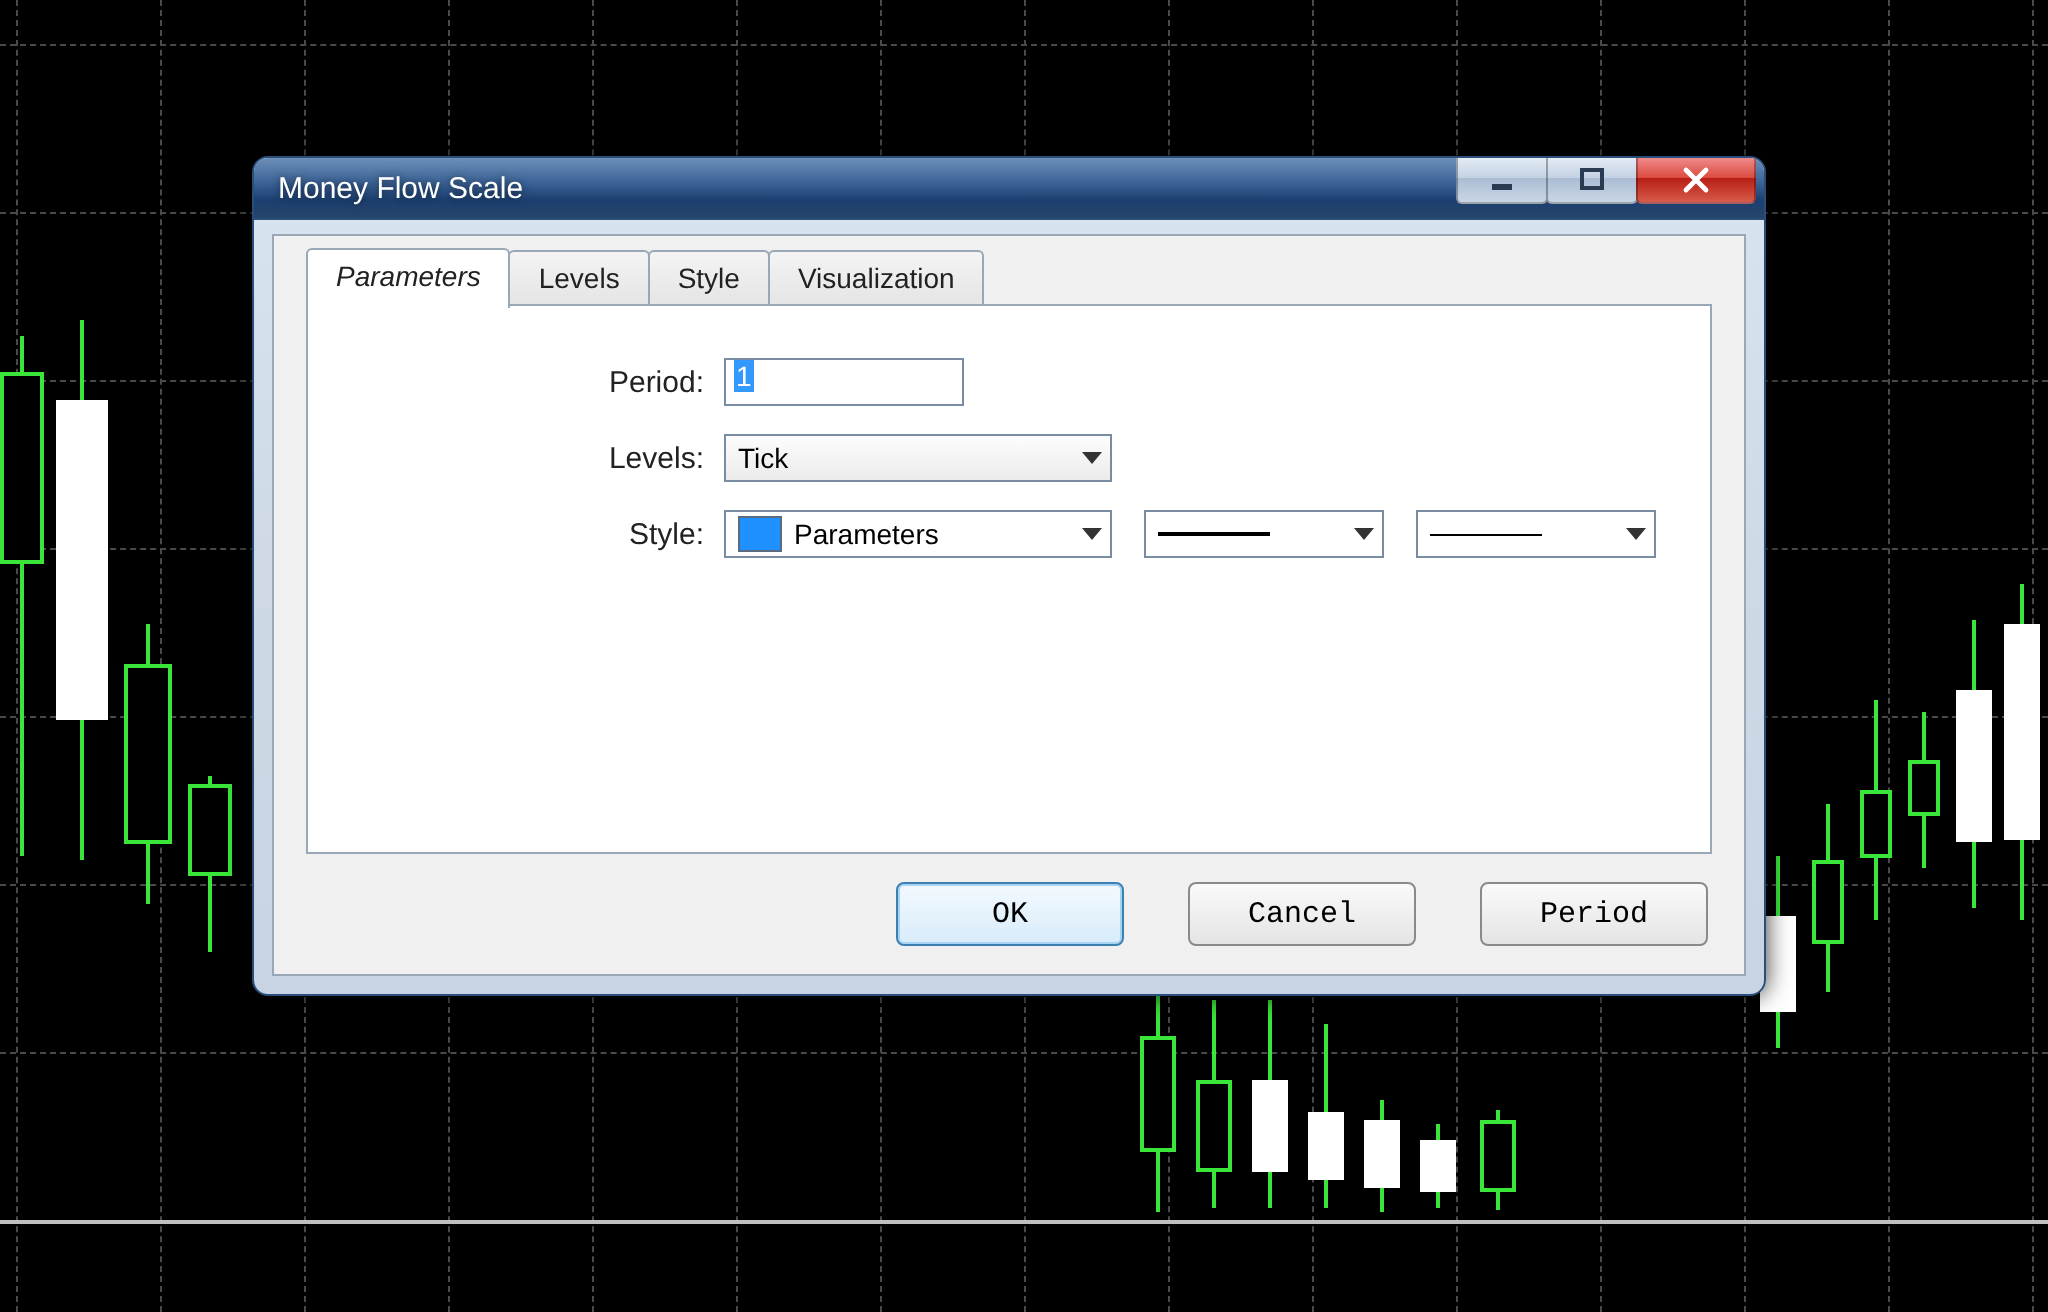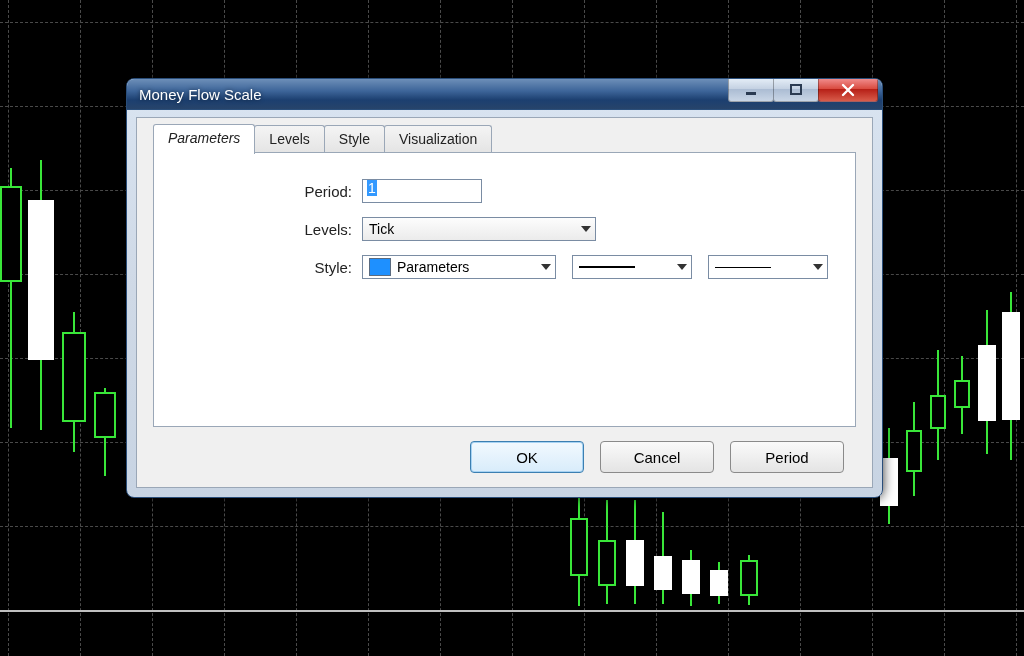--- a/index.html
+++ b/index.html
@@ -206,24 +206,25 @@
     border: 1px solid #5a6b80;
   }
   .linestyle-sample {
     width: 56px;
     border-top: 2px solid #000;
   }
   .linestyle-sample.thin { border-top-width: 1px; width:56px;}
 
   .dlg-buttons {
     position: absolute;
-    right: 28px;
+    right: 18px;
     bottom: 14px;
     display: flex;
-    gap: 16px;
+    gap: 32px;
+    font-family: Liberation Mono, monospace;
   }
   .btn {
     width: 112px;
     height: 30px;
     border: 1px solid #8a8a8a;
     border-radius: 4px;
     background: linear-gradient(#fafafa, #e4e4e4);
     font-size: 15px;
     display:flex;
     align-items:center;
@@ -372,21 +373,21 @@
 
       <div class="formrow" style="top:26px;">
         <div class="formlabel">Period:</div>
         <div class="textinput">
           <span class="selected">1</span>
         </div>
       </div>
 
       <div class="formrow" style="top:64px;">
         <div class="formlabel">Levels:</div>
-        <div class="combo" style="width:234px;">
+        <div class="combo" style="width:194px;">
           <div class="cv">
               <span>Tick</span>
             </div>
           <div class="arrow"></div>
         </div>
       </div>
 
       <div class="formrow" style="top:102px;">
         <div class="formlabel">Style:</div>
         <div class="combo" style="width:194px; background:#fff;">

